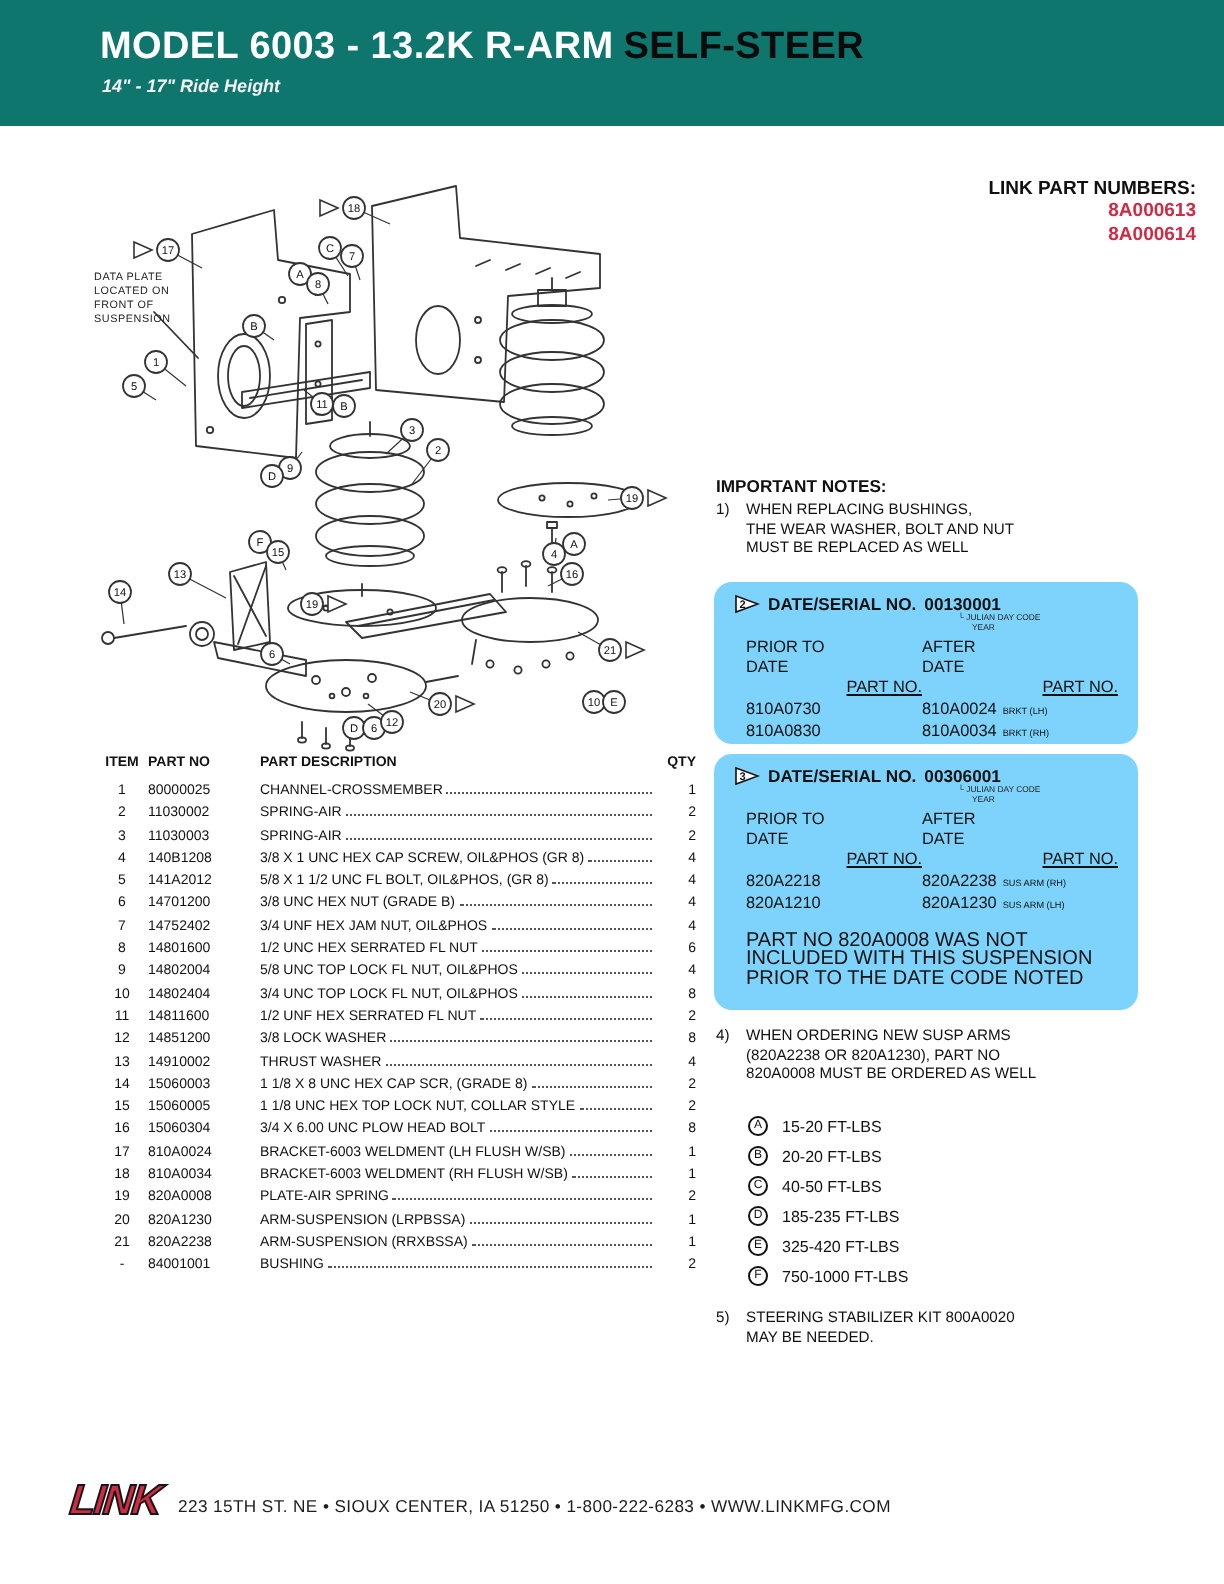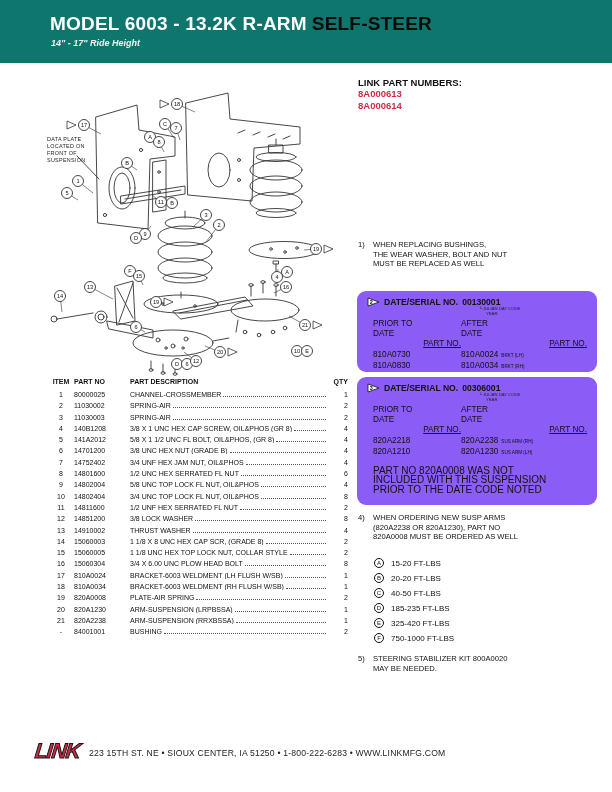--- a/index.html
+++ b/index.html
@@ -19,31 +19,31 @@
   .title .accent{color:#0b0b0b;}
   .subtitle{position:absolute;left:51px;top:38px;font-size:9px;font-style:italic;font-weight:bold;color:#f2f2f2;}
 
   
   .diagram{position:absolute;left:33px;top:80px;width:320px;height:300px;}
   .diagram svg{display:block;}
   .data-plate{position:absolute;left:14px;top:56px;width:66px;font-size:5.4px;line-height:7px;
     letter-spacing:.3px;white-space:pre-line;color:#222;}
 
   
-  .lpn{position:absolute;left:358px;top:77px;width:240px;}
+  .lpn{position:absolute;left:358px;top:89px;width:240px;text-align:right;}
   .lpn-h{font-size:9.5px;font-weight:bold;}
   .lpn-n{font-size:9.5px;font-weight:bold;color:var(--accent);line-height:12px;}
 
   .notes{position:absolute;left:358px;top:238px;width:240px;}
   .notes-h{font-size:8.6px;font-weight:bold;}
   .note-row{display:flex;font-size:7.6px;line-height:9.6px;margin-top:2px;}
   .note-num{width:15px;flex:none;}
   .note-txt{white-space:pre-line;}
 
-  .dbox{position:absolute;left:357px;width:240px;background:#8b5cf6;border-radius:9px;
+  .dbox{position:absolute;left:357px;width:212px;background:#7dd3fc;border-radius:9px;
     padding:6px 10px;box-sizing:border-box;}
   .dbox1{top:291px;height:81px;}
   .dbox2{top:377px;height:128px;}
   .dbox-head{display:flex;align-items:center;gap:4px;font-size:8.6px;font-weight:bold;}
   .julian{font-size:4.2px;line-height:4.8px;margin:0 0 2px 112px;color:#222;}
   .julian .l1::before{content:"└ ";}
   .julian .l2{margin-left:7px;}
   .dgrid{display:grid;grid-template-columns:88px 1fr;font-size:8.2px;line-height:10.4px;margin-left:6px;}
   .du{text-decoration:underline;text-align:right;}
   .dpart{display:flex;align-items:baseline;gap:3px;}
@@ -346,20 +346,21 @@
 SUSPENSION</div>
   </div>
 
   <section class="lpn">
     <div class="lpn-h">LINK PART NUMBERS:</div>
     <div class="lpn-n">8A000613</div>
     <div class="lpn-n">8A000614</div>
   </section>
 
   <section class="notes">
+    <div class="notes-h">IMPORTANT NOTES:</div>
     <div class="note-row">
       <span class="note-num">1)</span>
       <span class="note-txt">WHEN REPLACING BUSHINGS,
 THE WEAR WASHER, BOLT AND NUT
 MUST BE REPLACED AS WELL</span>
     </div>
   </section>
 
   <section class="dbox dbox1">
     <div class="dbox-head">

